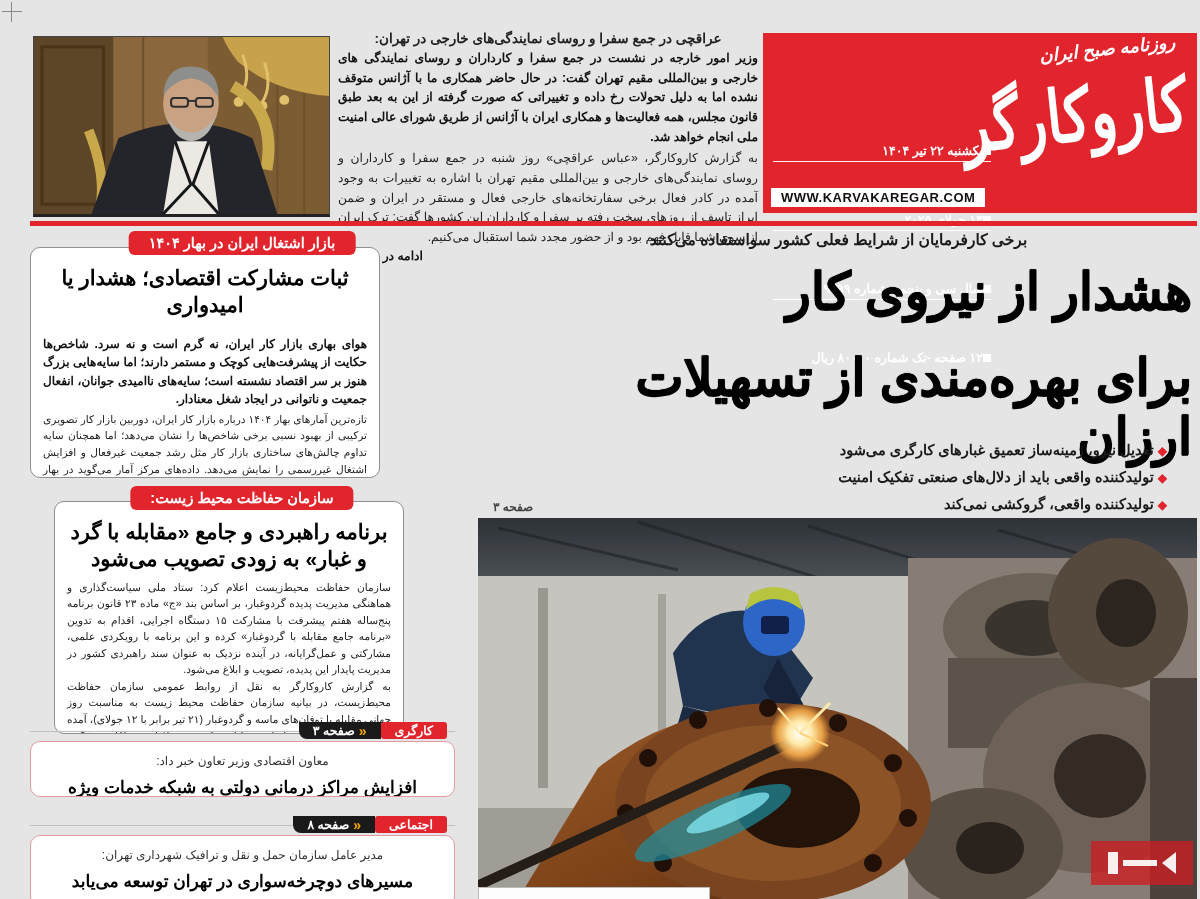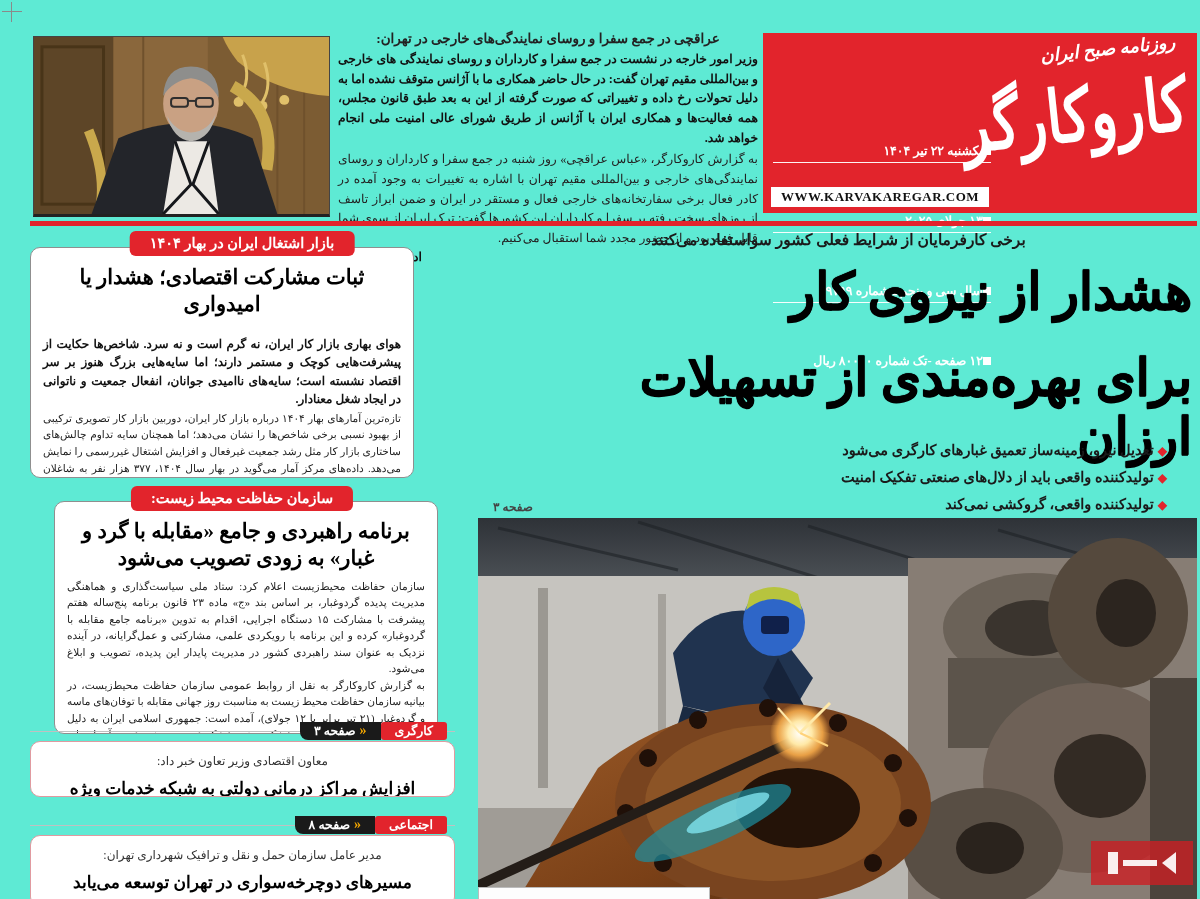--- a/index.html
+++ b/index.html
@@ -1,17 +1,17 @@
 <!DOCTYPE html>
 <html lang="fa"><head>
 <meta charset="utf-8">
 <style>
   html,body{margin:0;padding:0;background:#fff;}
-  #page{position:relative;width:1200px;height:899px;background:#5eead4;overflow:hidden;
-        font-family:Liberation Serif, serif;direction:rtl;color:#111;}
+  #page{position:relative;width:1200px;height:899px;background:#e5e5e5;overflow:hidden;
+        font-family:Liberation Sans, sans-serif;direction:rtl;color:#111;}
   [dir=ltr]{direction:ltr;}
   
   .regmark{position:absolute;left:2px;top:2px;width:20px;height:20px;}
   .regmark:before,.regmark:after{content:"";position:absolute;background:#8a8a8a;}
   .regmark:before{left:9px;top:0;width:1px;height:20px;}
   .regmark:after{left:0;top:9px;width:20px;height:1px;}
 
   
   .masthead{position:absolute;left:763px;top:33px;width:434px;height:180px;background:#e2242c;}
   .tagline{position:absolute;right:22px;top:5px;color:#fff;font-size:18px;font-weight:bold;
@@ -33,21 +33,21 @@
   .toparticle{position:absolute;left:338px;top:28px;width:420px;height:192px;}
   .toparticle .kick{text-align:center;font-size:13.5px;font-weight:bold;color:#222;margin:2px 0 3px;}
   .toparticle h1{margin:0 0 6px;text-align:center;font-size:22.5px;line-height:1.25;color:#000;}
   .toparticle .lead{font-size:12.3px;font-weight:bold;line-height:1.6;text-align:justify;margin:0;}
   .toparticle .body{font-size:12.3px;line-height:1.6;text-align:justify;margin:2px 0 0;color:#222;}
   .toparticle .cont{font-size:12.3px;font-weight:bold;text-align:left;margin-top:1px;}
 
   .redrule{position:absolute;left:30px;top:221px;width:1167px;height:5px;background:#e2242c;}
 
   
-  .box{position:absolute;left:30px;width:384px;border:1px solid #8f8f8f;border-radius:10px;
+  .box{position:absolute;left:30px;width:350px;border:1px solid #8f8f8f;border-radius:10px;
        background:#fff;box-sizing:border-box;overflow:hidden;padding:14px 12px 6px;}
   .badge{position:absolute;left:242px;transform:translateX(-50%);background:#e2242c;color:#fff;
          font-size:14.5px;font-weight:bold;padding:4px 20px;border-radius:6px;white-space:nowrap;z-index:3;}
   .box h2{margin:2px 0 6px;text-align:center;font-size:21px;line-height:1.3;color:#000;}
   .box .lead{font-size:12px;font-weight:bold;line-height:1.55;text-align:justify;margin:16px 0 2px;}
   .box .body{font-size:10.6px;line-height:1.56;text-align:justify;margin:0;color:#222;}
 
   
   .seclink{position:absolute;left:30px;width:425px;height:20px;}
   .seclink .line{position:absolute;left:0;right:0;top:9px;border-top:1px solid #c0c0c0;}

